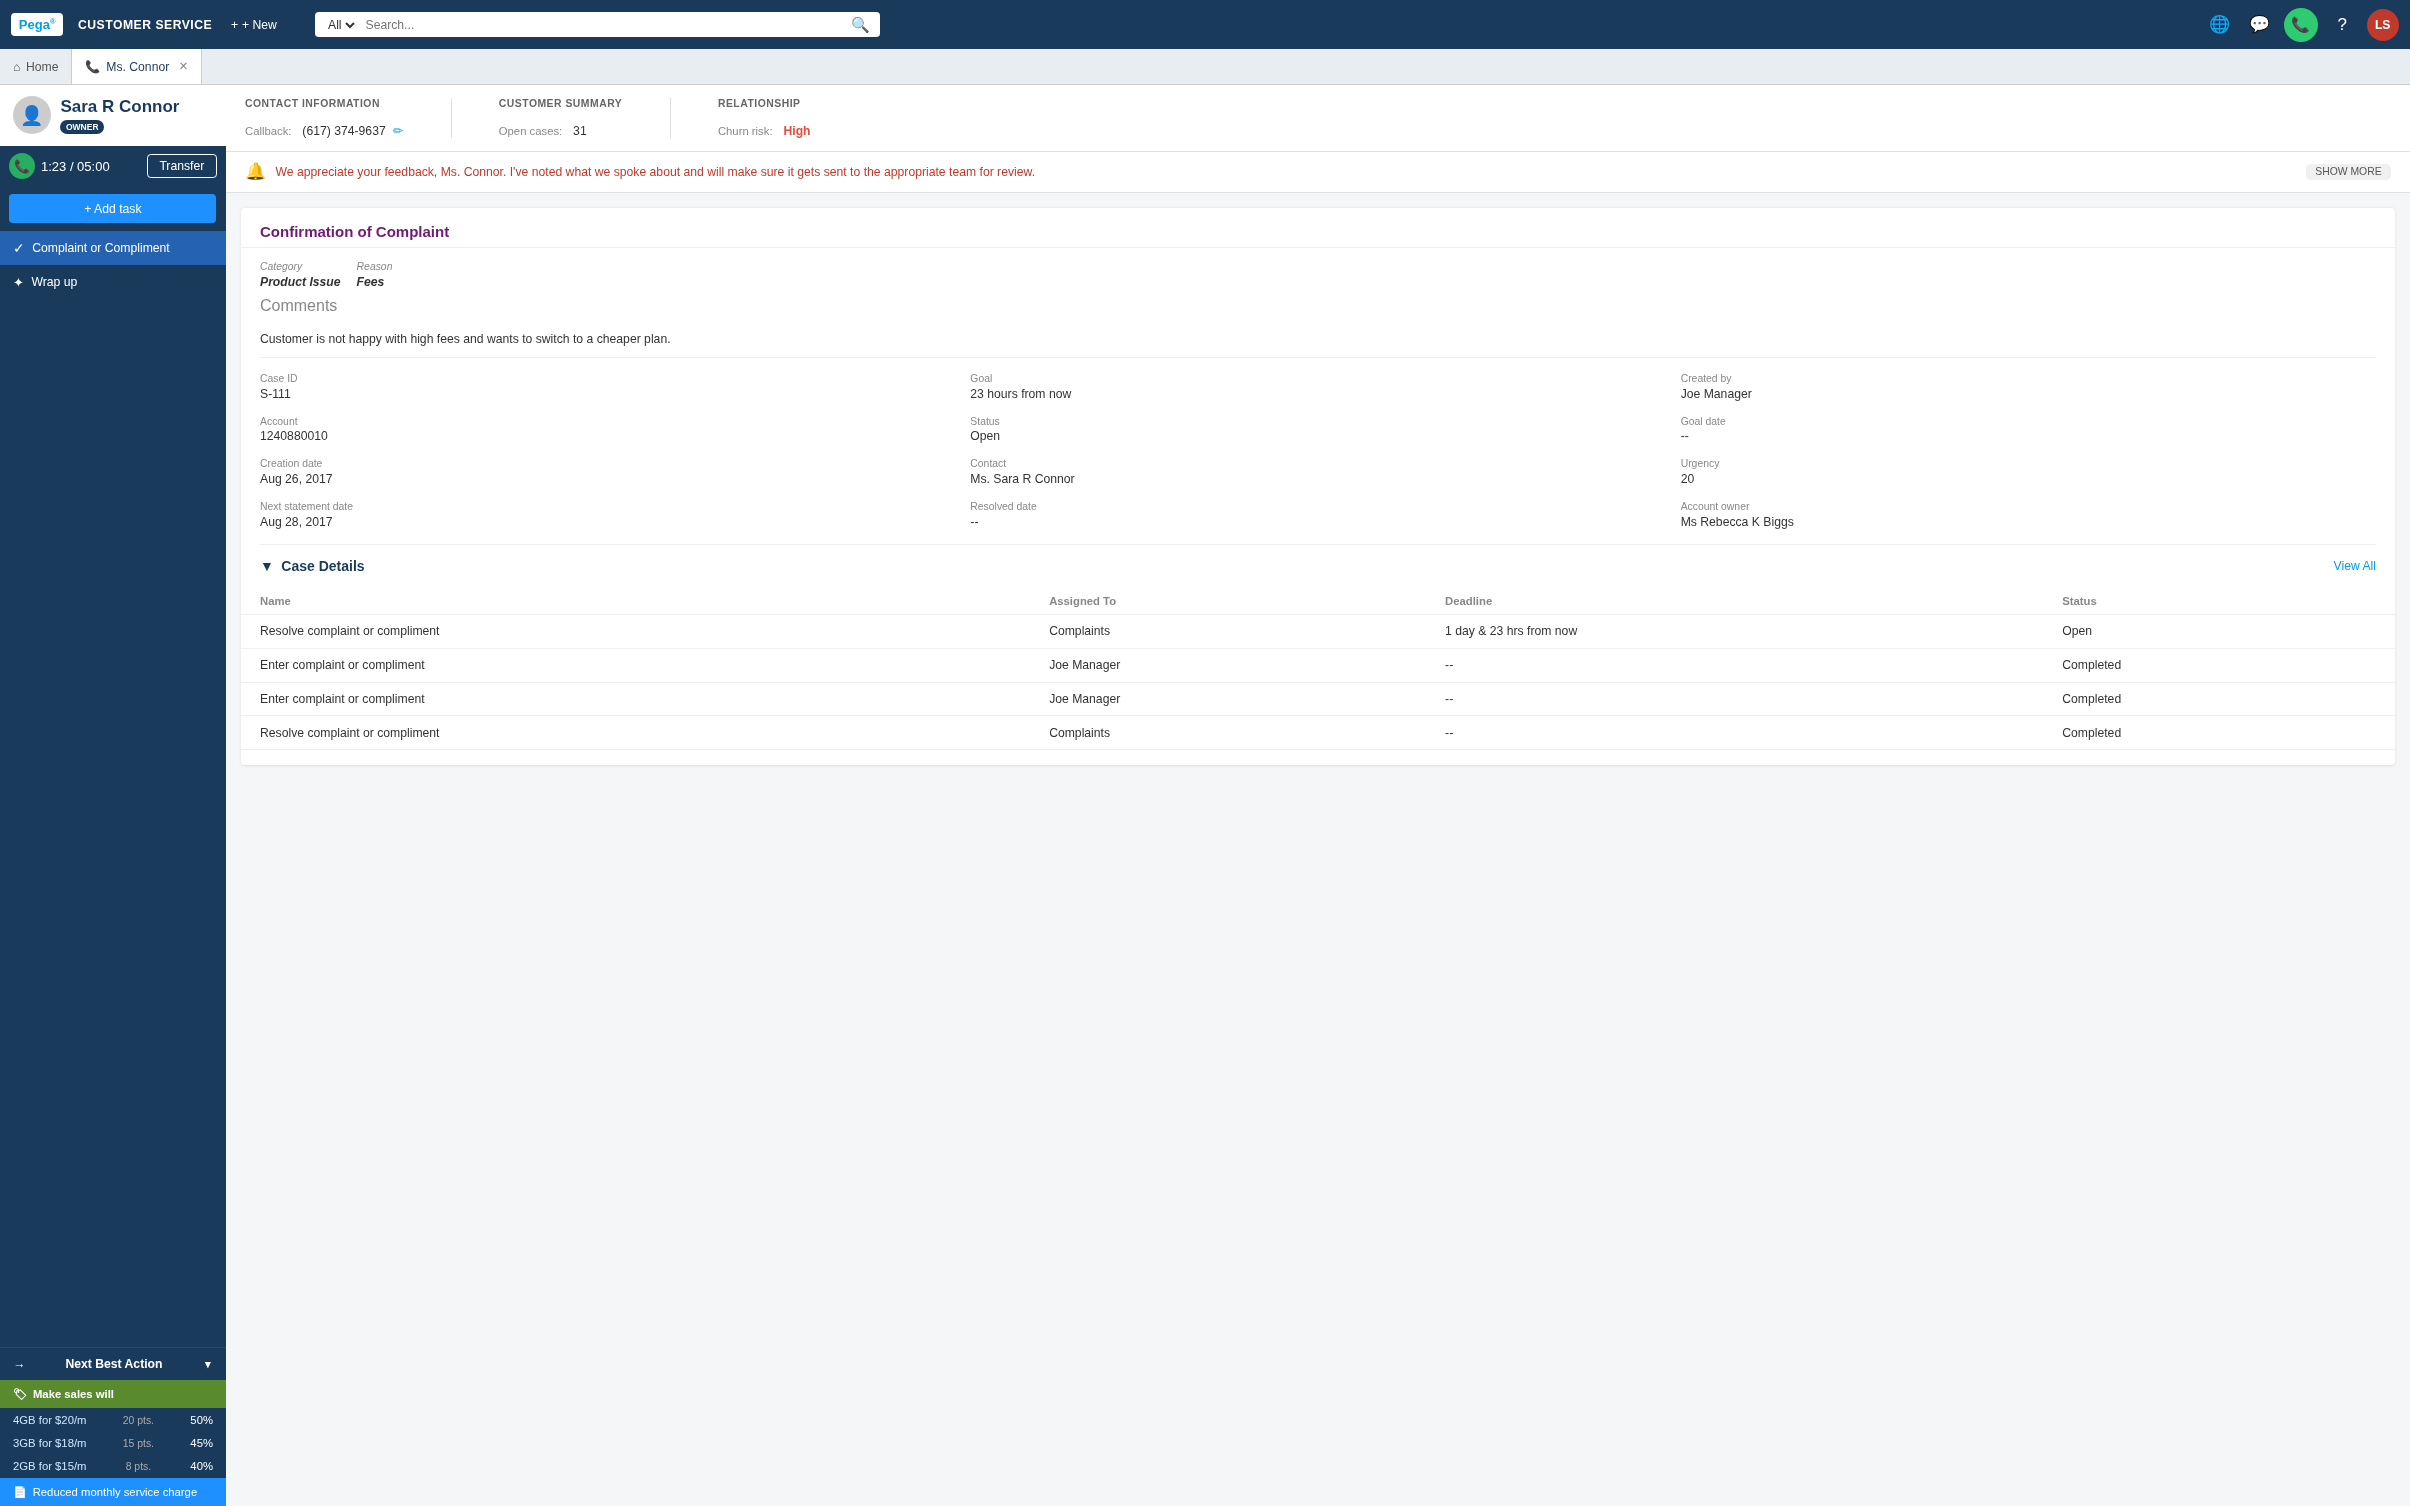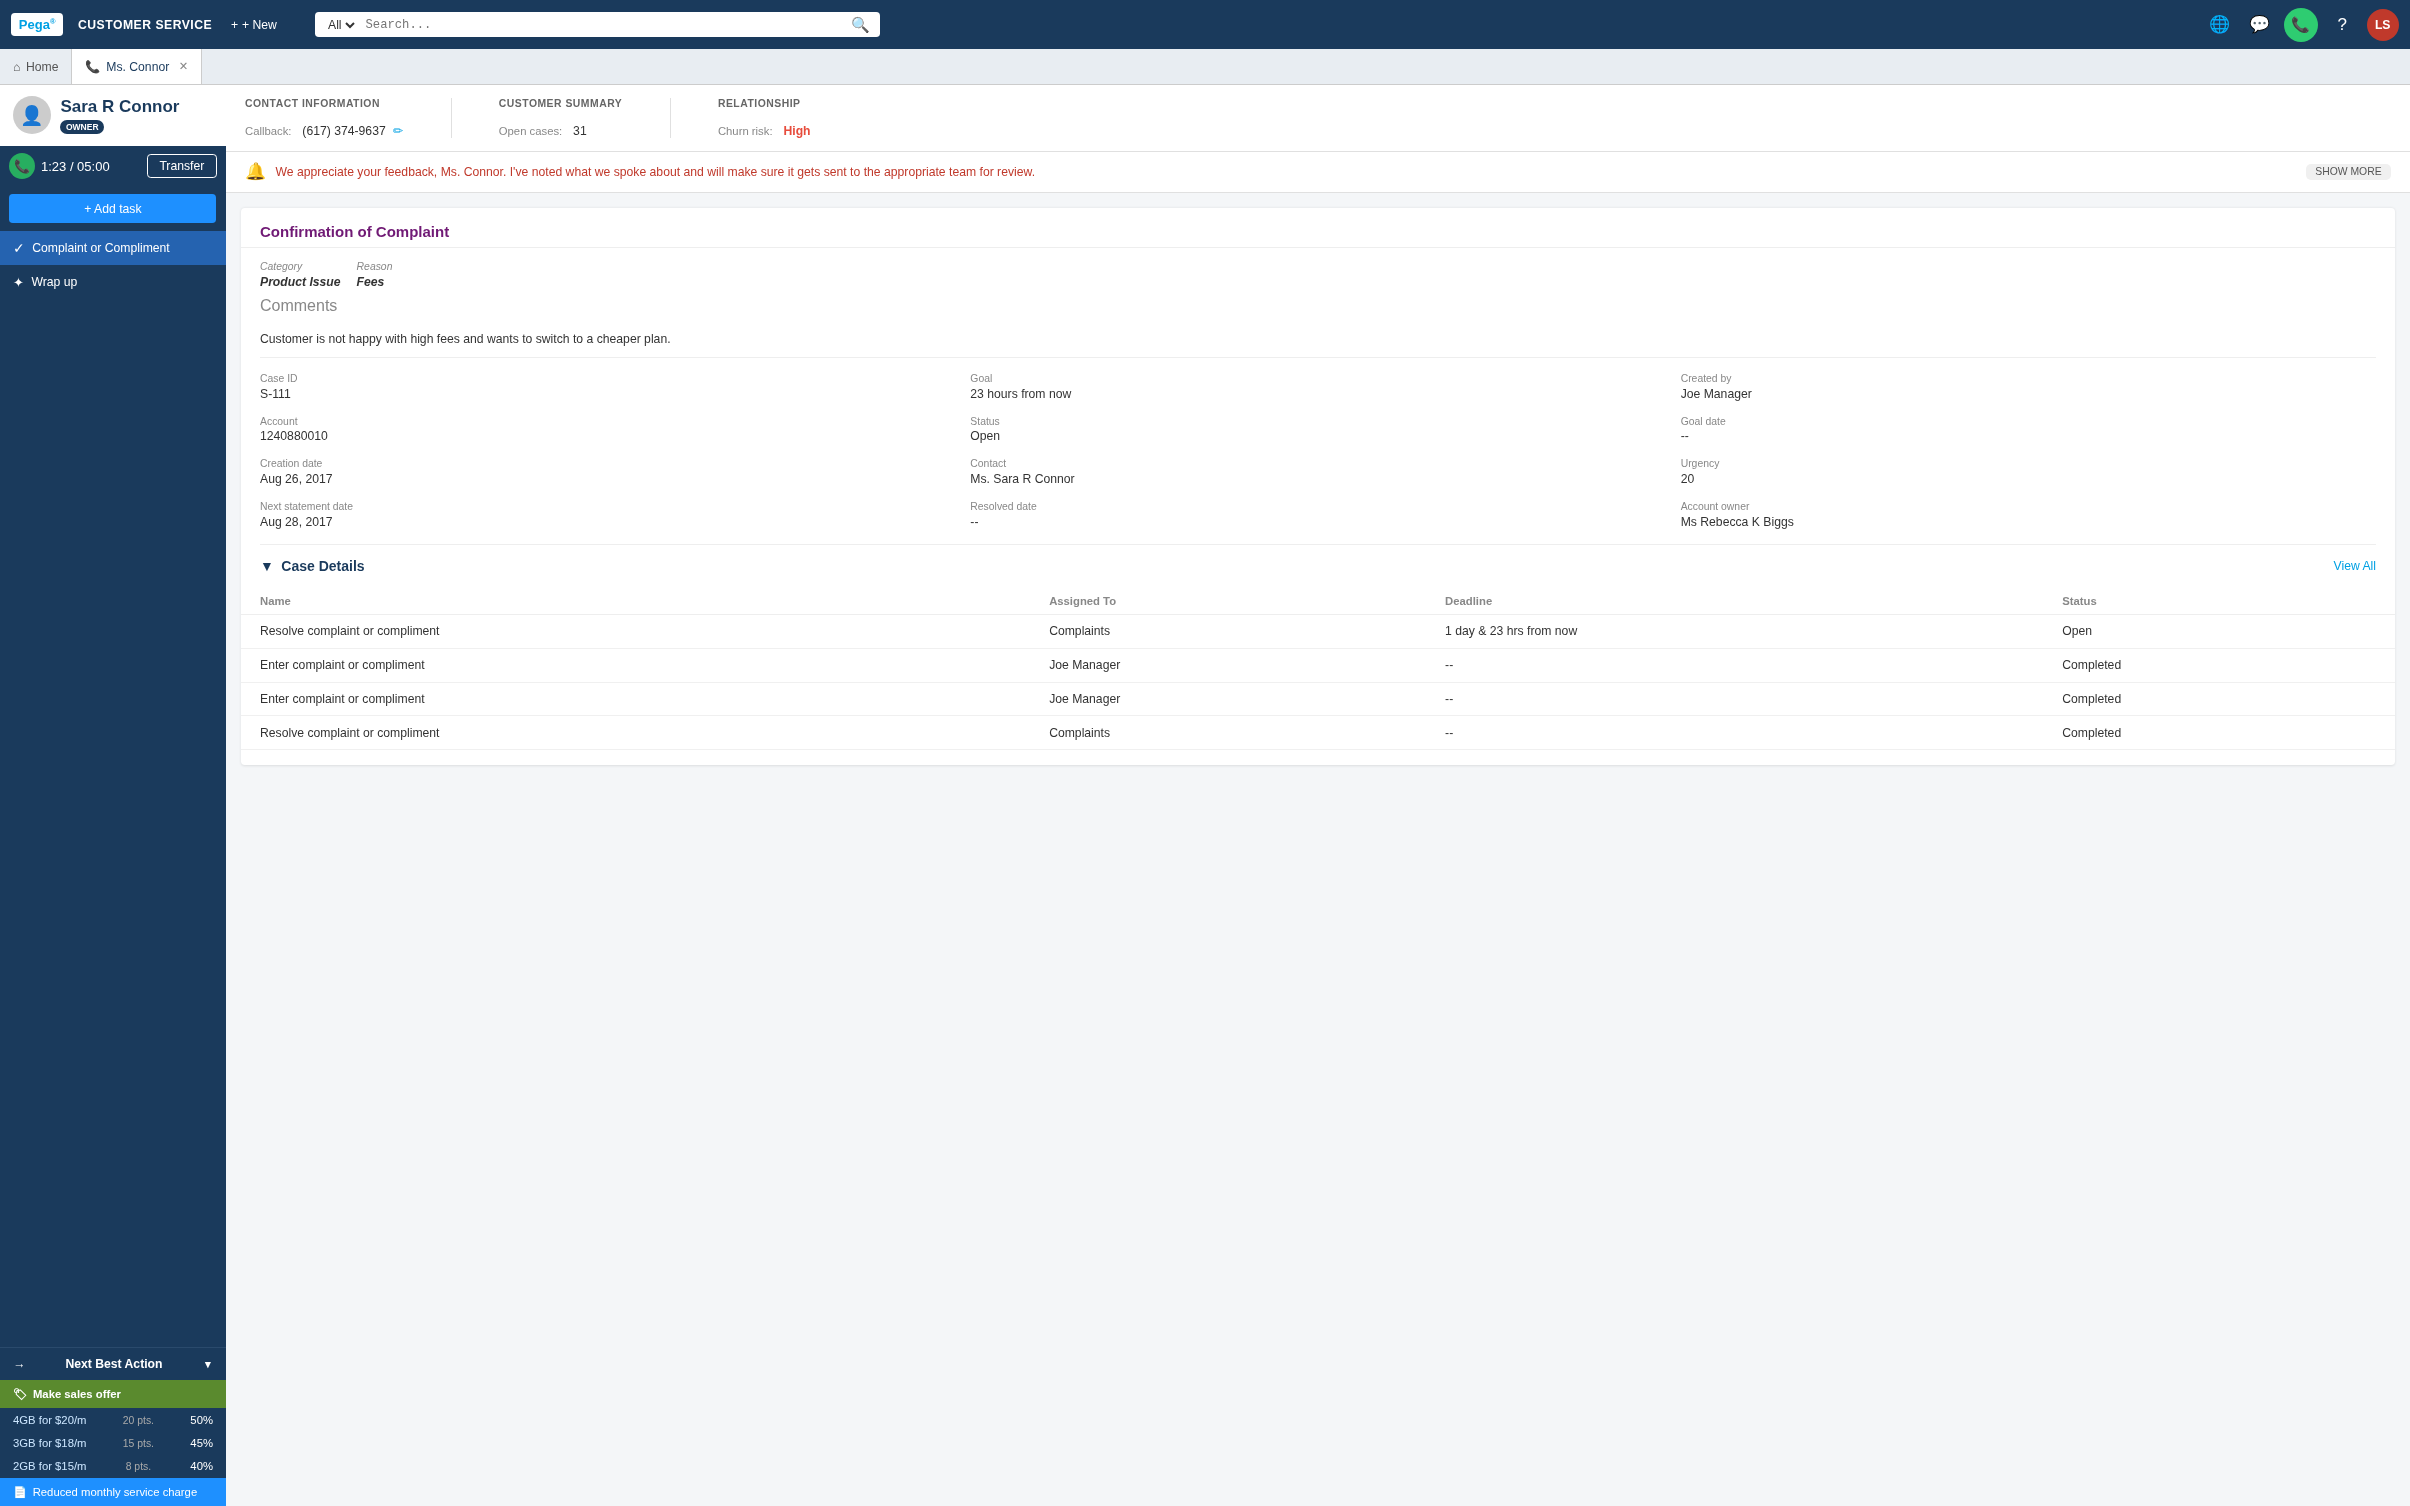--- a/index.html
+++ b/index.html
@@ -58,21 +58,20 @@
       background: transparent;
       color: #333;
       margin-right: 7.5px;
     }
     .search-input {
       border: none;
       outline: none;
       font-size: 12.2px;
       flex: 1;
       color: #666;
-      font-family: Liberation Mono, monospace;
     }
     .nav-icons {
       display: flex;
       align-items: center;
       gap: 9.4px;
       margin-left: auto;
     }
     .nav-icon-btn {
       background: transparent;
       border: none;
@@ -495,21 +494,21 @@
     </div>
 
     <div class="nba-section">
       <div class="nba-header">
         <span>→</span>
         <span>Next Best Action</span>
         <span class="nba-arrow">▼</span>
       </div>
       <div class="nba-make-offer">
         <span>🏷</span>
-        <span>Make sales offer</span>
+        <span>Make sales will</span>
       </div>
       <div class="nba-offer-item">
         <span class="nba-offer-name">4GB for $20/m</span>
         <span class="nba-offer-pts">20 pts.</span>
         <span class="nba-offer-pct">50%</span>
       </div>
       <div class="nba-offer-item">
         <span class="nba-offer-name">3GB for $18/m</span>
         <span class="nba-offer-pts">15 pts.</span>
         <span class="nba-offer-pct">45%</span>

